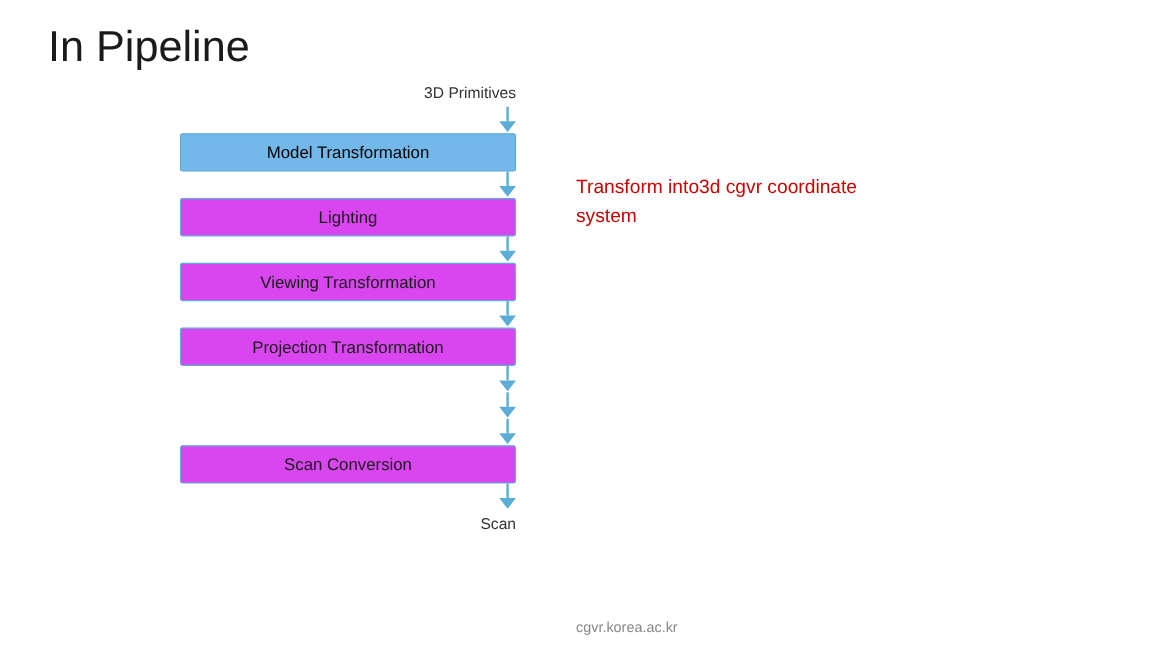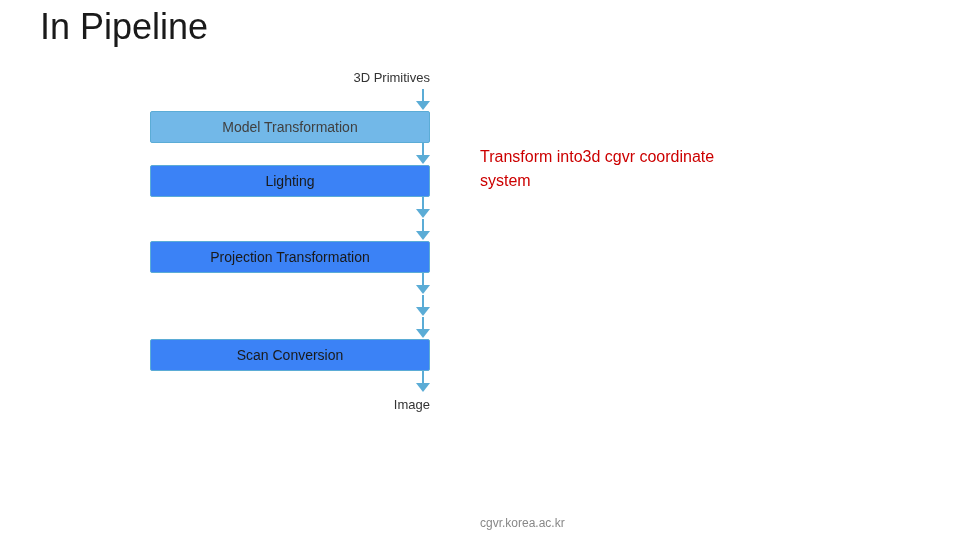--- a/index.html
+++ b/index.html
@@ -7,21 +7,21 @@
       width: 960px;
       height: 540px;
       background: #ffffff;
       font-family: 'Segoe UI', Arial, sans-serif;
       overflow: hidden;
       position: relative;
     }
 
     .page-title {
       position: absolute;
-      top: 6px;
+      top: 18px;
       left: 40px;
       font-size: 36px;
       font-weight: 300;
       color: #1a1a1a;
     }
 
     .pipeline-container {
       position: absolute;
       top: 70px;
       left: 110px;
@@ -60,26 +60,26 @@
     }
 
     .pipeline-box {
       width: 280px;
       border: 1.5px solid #5bacd6;
       border-radius: 2px;
       padding: 7px 16px;
       text-align: center;
       font-size: 14px;
       color: #1a1a1a;
-      background: #3b82f6;
+      background: #d946ef;
     }
 
     .pipeline-box.filled {
       background: #72b8e8;
-      color: #404040;
+      color: #000000;
       border-color: #5bacd6;
       margin-left: 39px;
     }
 
     .label-bottom {
       font-size: 13px;
       color: #333;
       margin-top: 4px;
       text-align: center;
     }
@@ -123,20 +123,21 @@
     <div class="arrowhead"></div>
   </div>
 
   <div class="pipeline-box">Lighting</div>
 
   <div class="arrow-connector">
     <div class="line"></div>
     <div class="arrowhead"></div>
   </div>
 
+  <div class="pipeline-box">Viewing Transformation</div>
 
   <div class="arrow-connector">
     <div class="line"></div>
     <div class="arrowhead"></div>
   </div>
 
   <div class="pipeline-box">Projection Transformation</div>
 
   <div class="arrow-connector">
     <div class="line"></div>
@@ -155,21 +156,21 @@
     <div class="arrowhead"></div>
   </div>
 
   <div class="pipeline-box">Scan Conversion</div>
 
   <div class="arrow-connector">
     <div class="line"></div>
     <div class="arrowhead"></div>
   </div>
 
-  <div class="label-bottom">Image</div>
+  <div class="label-bottom">Scan</div>
 </div>
 
 <div class="annotation">
   <div>Transform into3d cgvr coordinate</div>
   <div>system</div>
 </div>
 
 <div class="footer-text">cgvr.korea.ac.kr</div>
 
 </body></html>

